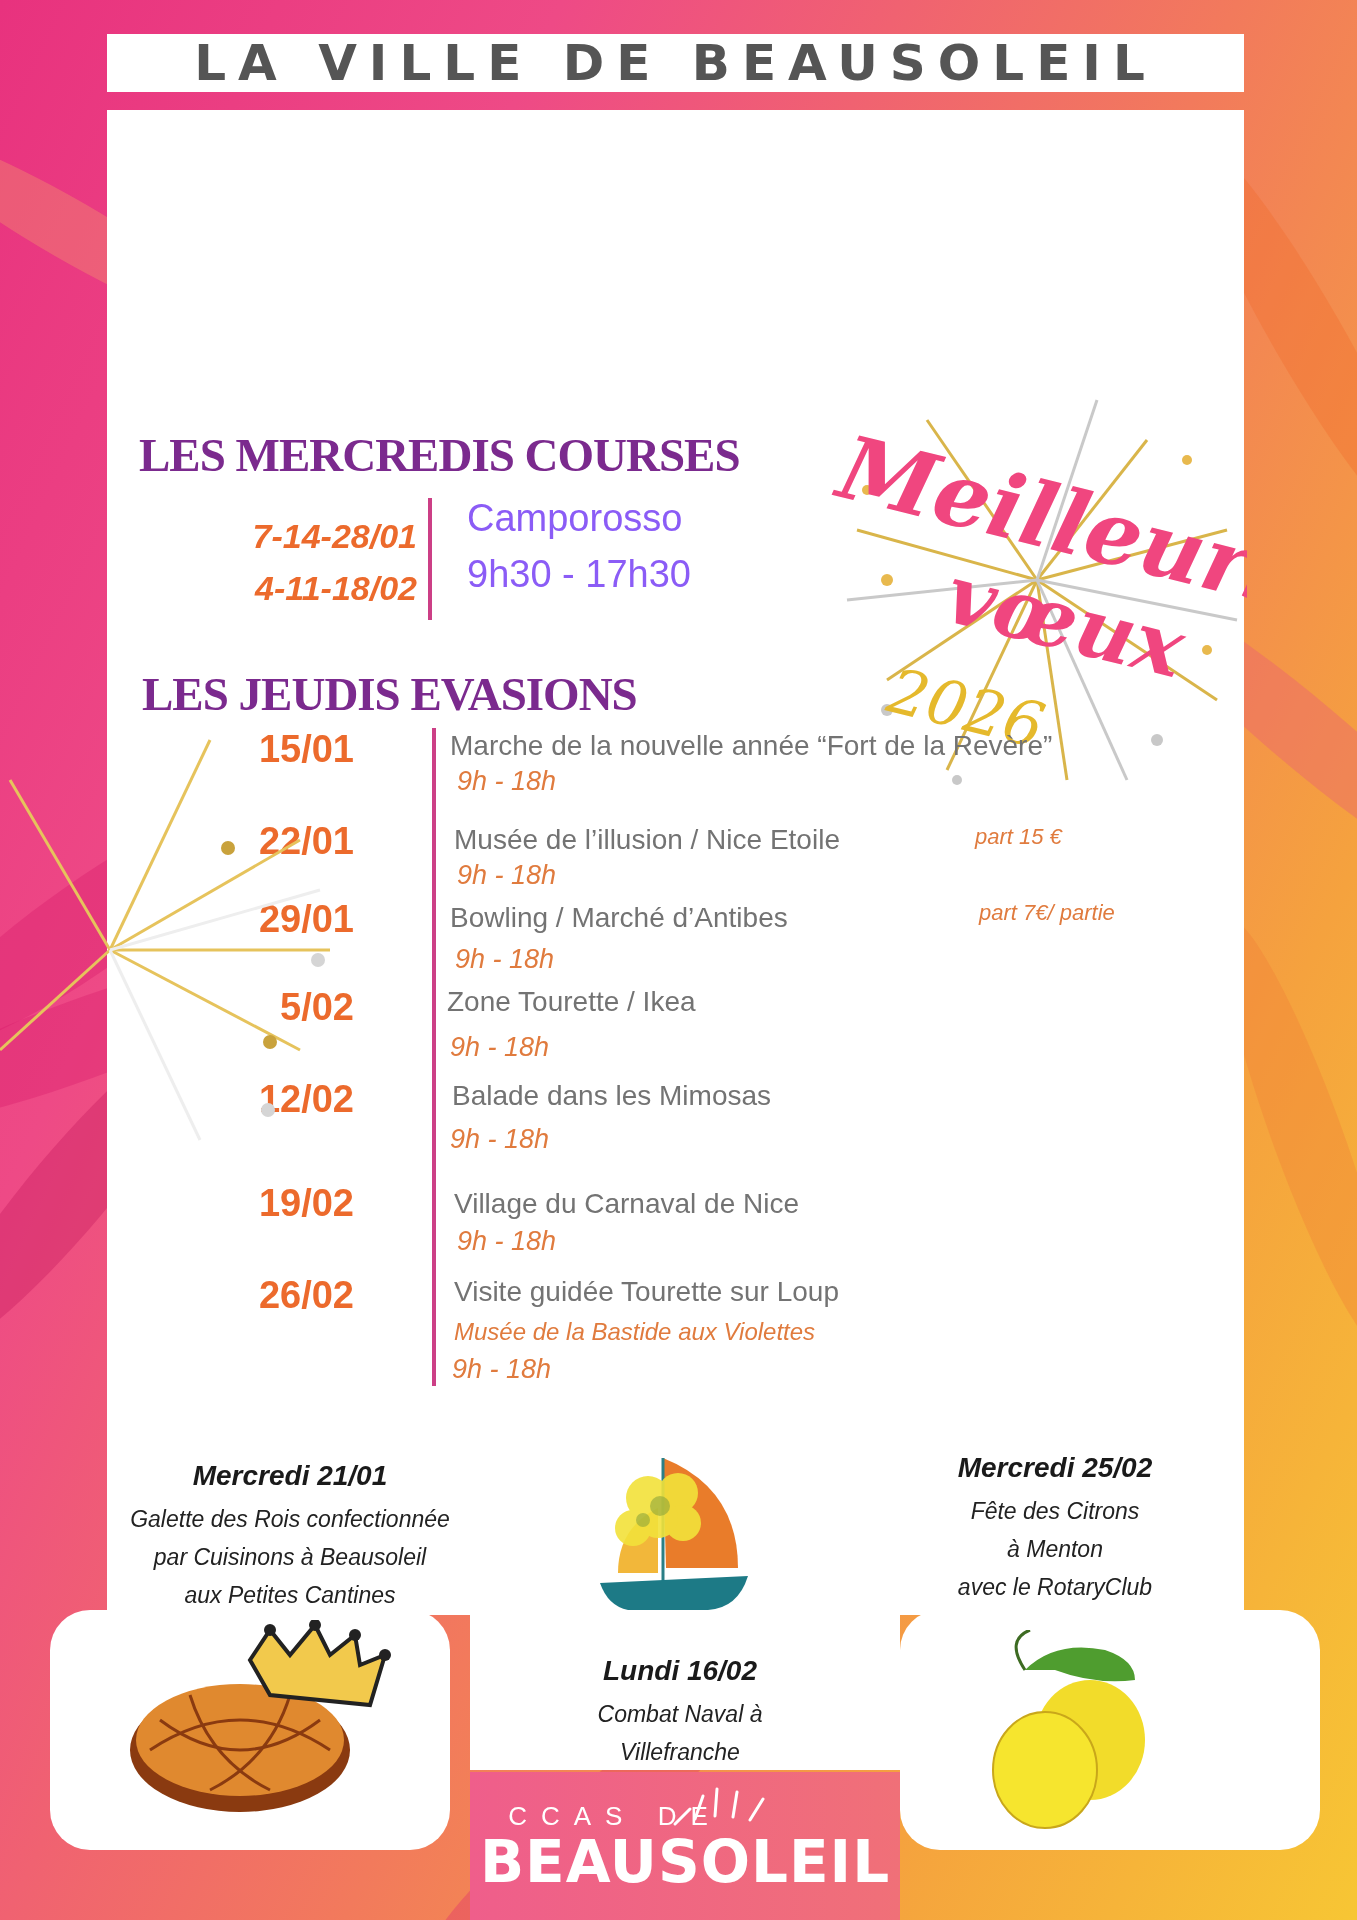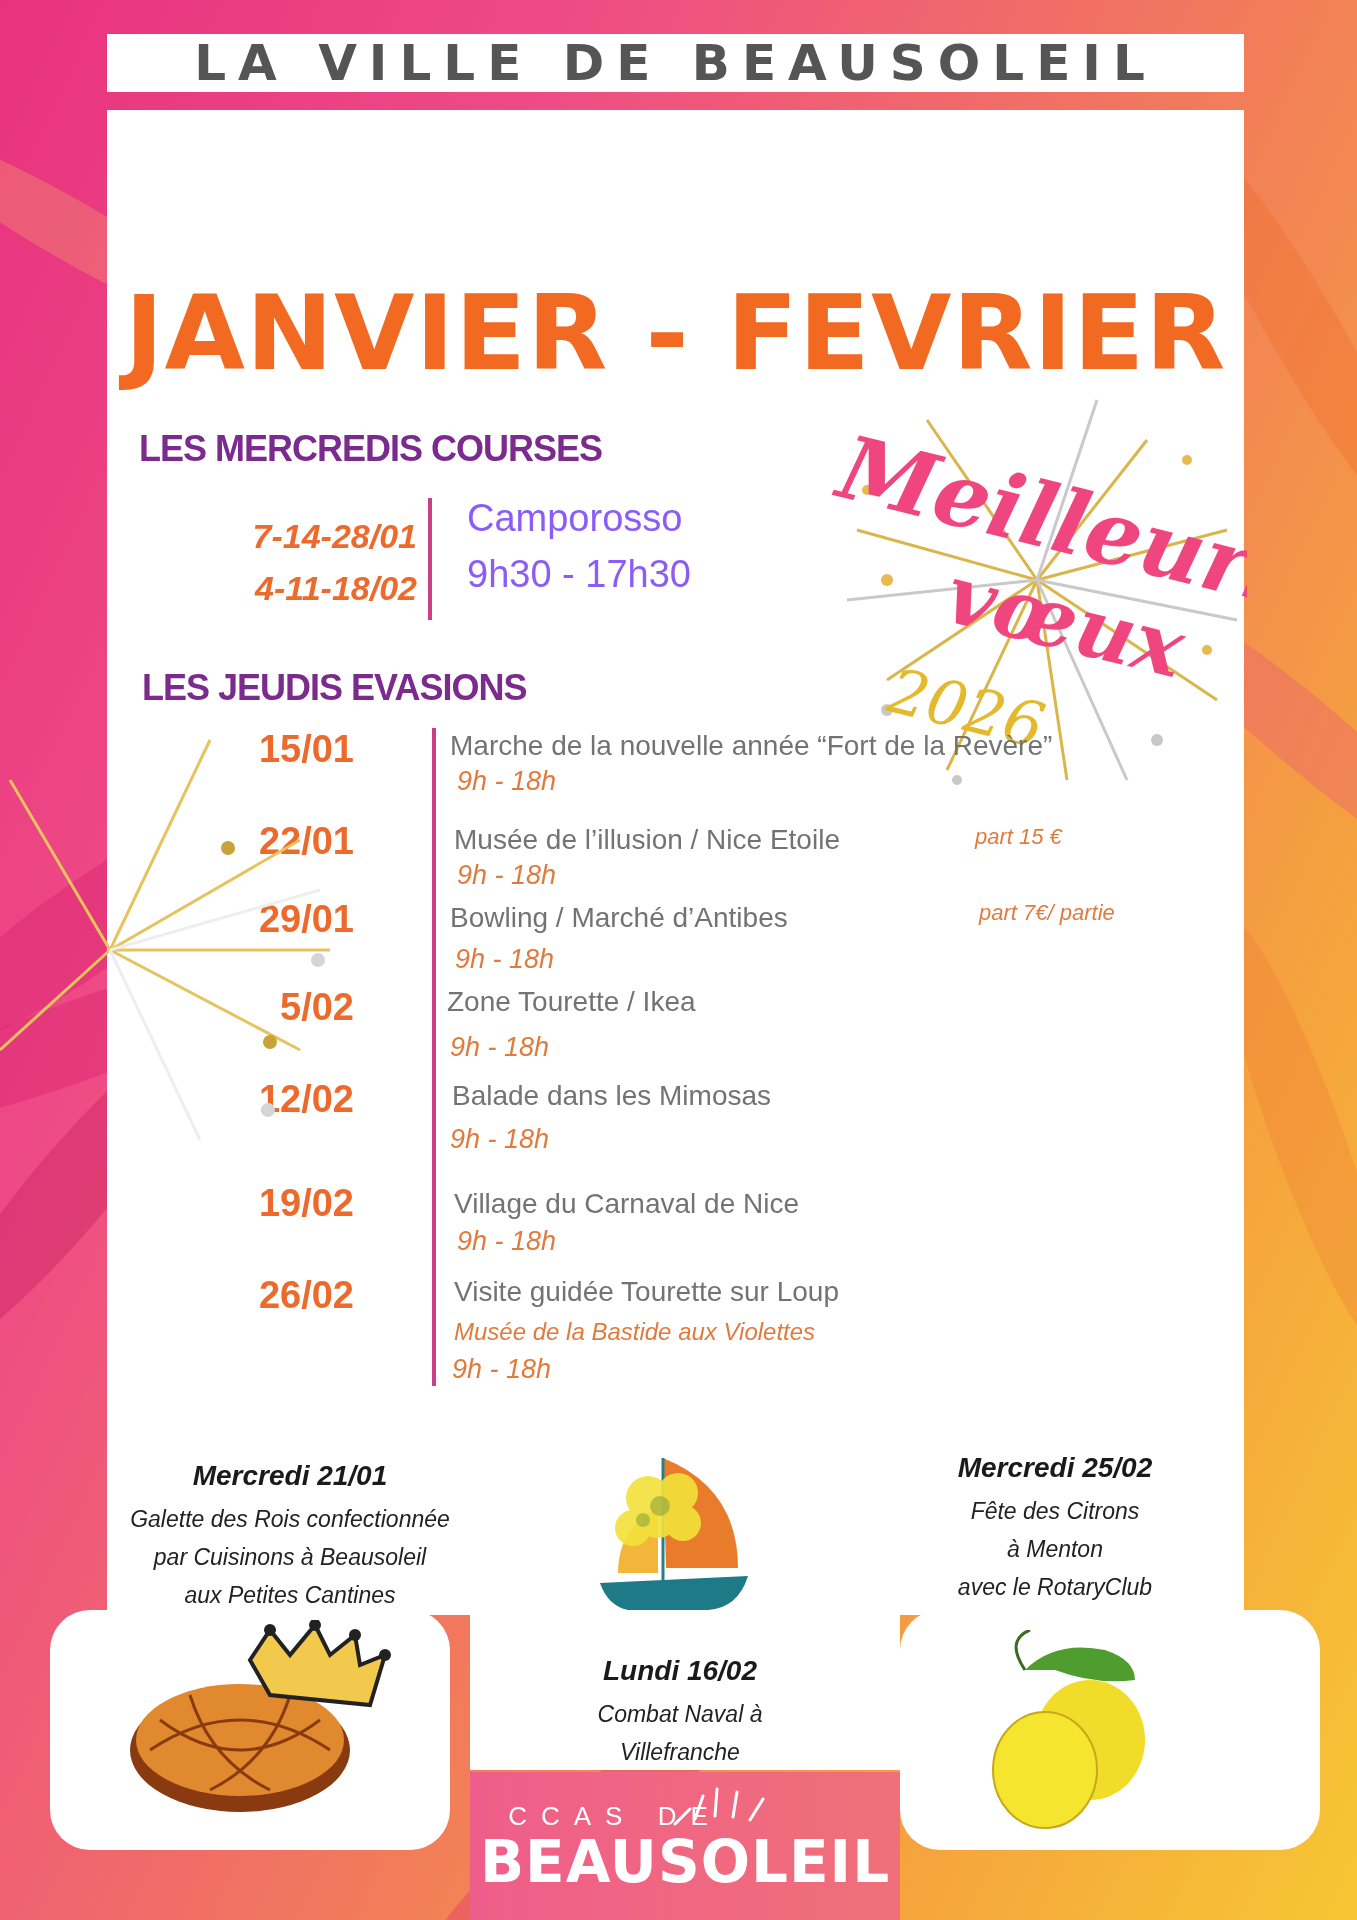--- a/index.html
+++ b/index.html
@@ -37,22 +37,22 @@
     position: absolute; left: 0; width: 100%; top: 20px; text-align: center;
     font-size: 98px; font-weight: 700; color: #e8472f; letter-spacing: 2px;
     font-family: "DejaVu Sans", sans-serif;
   }
   .title2 {
     position: absolute; left: 0; width: 100%; top: 162px; text-align: center;
     font-size: 104px; font-weight: 700; color: #f26a21; letter-spacing: 1px;
     font-family: "DejaVu Sans", sans-serif;
   }
   .section-h {
-    position: absolute; font-size: 36px; font-weight: 700; color: #7b2a8e;
-    font-family: Liberation Sans, sans-serif; letter-spacing: -1px;
+    position: absolute; font-size: 47px; font-weight: 700; color: #7b2a8e;
+    font-family: Liberation Serif, serif; letter-spacing: -1px;
   }
   .sh1 { left: 32px; top: 318px; }
   .sh2 { left: 35px; top: 557px; }
 
   .merc-dates { position: absolute; left: 95px; top: 400px; text-align: right; width: 215px; }
   .merc-dates div { font-size: 34px; font-weight: 700; font-style: italic; color: #ec6a2c; line-height: 52px; }
   .vline { position: absolute; width: 4px; background: #cc3f86; }
   .vl1 { left: 321px; top: 388px; height: 122px; }
   .merc-info { position: absolute; left: 360px; top: 380px; }
   .merc-info div { font-size: 38px; color: #8b5cf6; line-height: 56px; }
@@ -117,21 +117,20 @@
   <div class="leaf l6"></div>
   <div class="leaf l7"></div>
   <div class="leaf l8"></div>
 </div>
 
 <div class="top-band">
   <span>LA VILLE DE BEAUSOLEIL</span>
 </div>
 
 <div class="card">
-  <div class="title2">JANVIER - FEVRIER</div>
 
   <div class="section-h sh1">LES MERCREDIS COURSES</div>
   <div class="merc-dates">
     <div>7-14-28/01</div>
     <div>4-11-18/02</div>
   </div>
   <div class="vline vl1"></div>
   <div class="merc-info">
     <div>Camporosso</div>
     <div>9h30 - 17h30</div>

